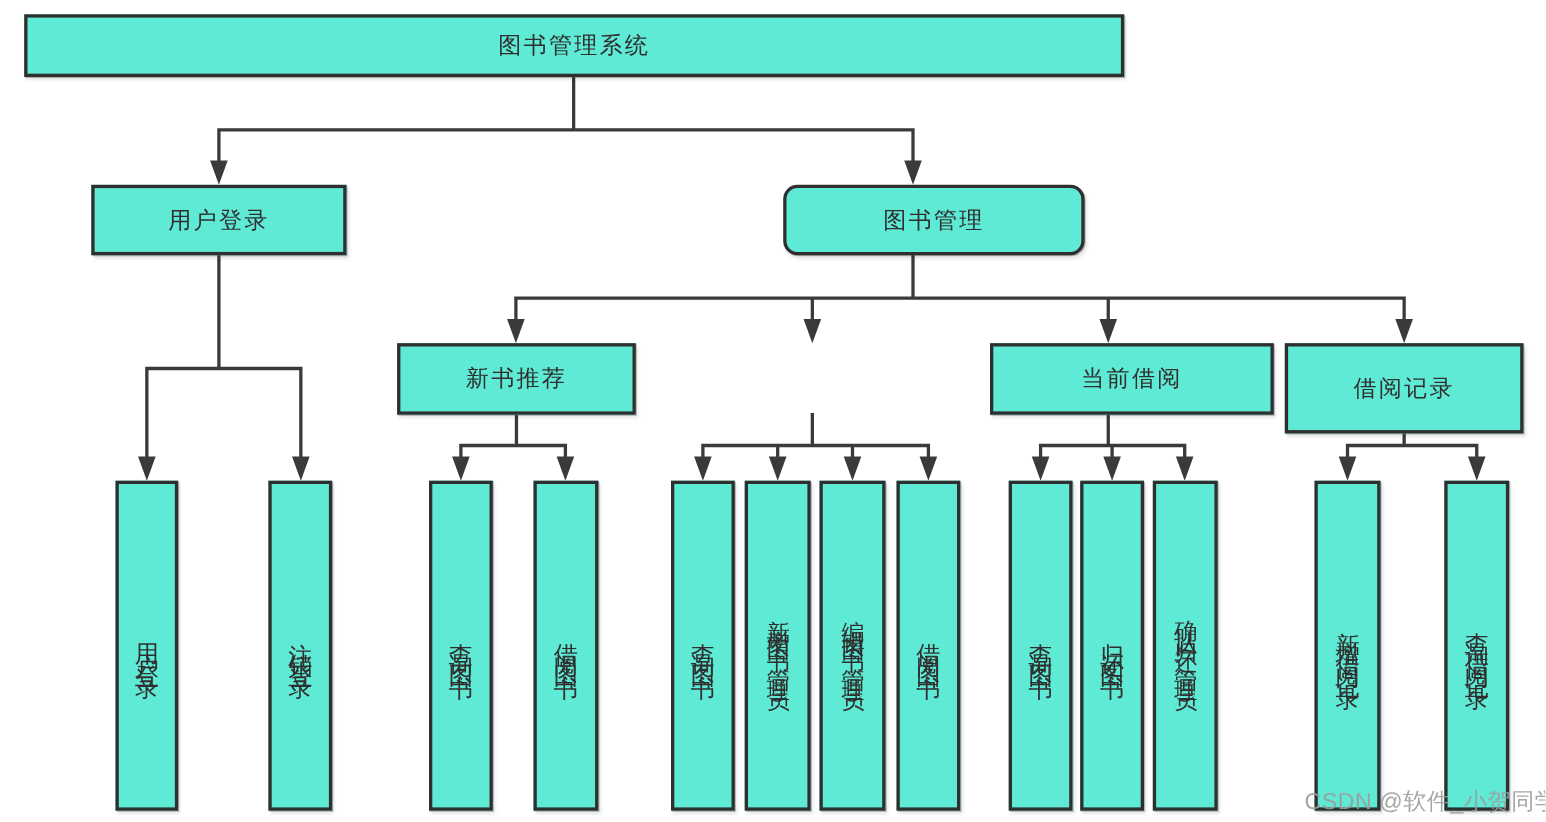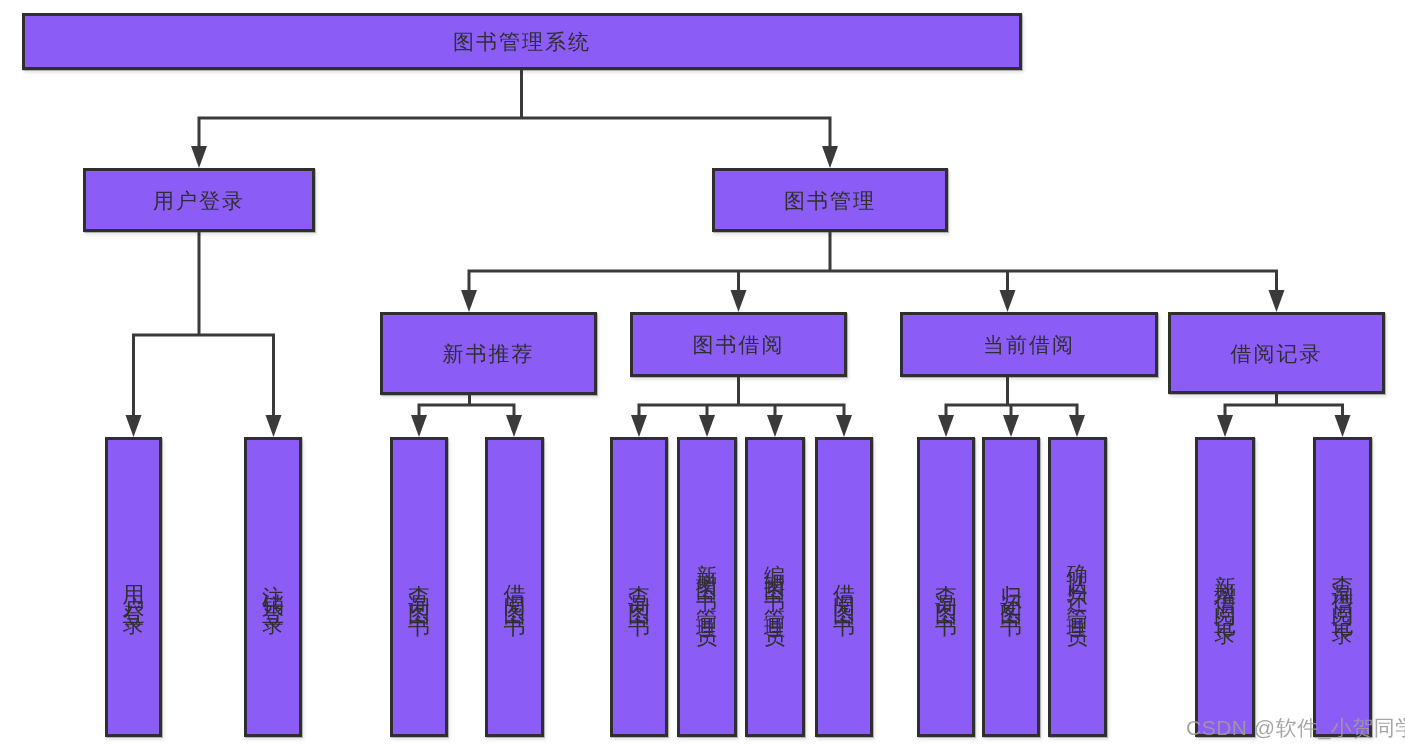--- a/index.html
+++ b/index.html
@@ -14,21 +14,21 @@
   body { font-family:"Liberation Sans", sans-serif; }
   #stage {
     position:relative; width:1405px; height:747px;
     background:var(--bg); overflow:hidden;
   }
   #wires { position:absolute; left:0; top:0; width:1405px; height:747px; }
   #wires path { stroke:var(--line); stroke-width:3; fill:none; stroke-linecap:square; }
   #wires polygon { fill:var(--line); stroke:none; }
   .box {
     position:absolute; box-sizing:border-box;
-    background:#8b5cf6; border:3px solid var(--border);
+    background:#5eead4; border:3px solid var(--border);
     display:flex; align-items:center; justify-content:center;
     color:var(--text);
     box-shadow:1px 1px 0 rgba(80,80,80,.35), 2px 3px 3px rgba(0,0,0,.10);
   }
   .h-label { font-size:21px; letter-spacing:2px; line-height:1; white-space:nowrap; }
   .v-label {
     writing-mode:vertical-rl; text-orientation:mixed;
     font-size:22px; line-height:1; letter-spacing:10px; white-space:nowrap;
   }
   .v-label.long { letter-spacing:9px; font-size:21px; }
@@ -86,29 +86,26 @@
     </g>
   </svg>
 
   <div class="box" style="left:22px; top:13px; width:1000px; height:57px;">
     <span class="h-label">图书管理系统</span>
   </div>
 
   <div class="box" style="left:83px; top:168px; width:232px; height:64px;">
     <span class="h-label">用户登录</span>
   </div>
-  <div class="box" style="left:712px; top:168px; width:236px; height:64px;">
+  <div class="box" style="left:712px; top:168px; width:274px; height:64px;border-radius:13px;">
     <span class="h-label">图书管理</span>
   </div>
 
-  <div class="box" style="left:380px; top:312px; width:217px; height:83px;">
+  <div class="box" style="left:361px; top:312px; width:217px; height:65px;">
     <span class="h-label">新书推荐</span>
-  </div>
-  <div class="box" style="left:630px; top:312px; width:217px; height:65px;">
-    <span class="h-label">图书借阅</span>
   </div>
   <div class="box" style="left:900px; top:312px; width:258px; height:65px;">
     <span class="h-label">当前借阅</span>
   </div>
   <div class="box" style="left:1168px; top:312px; width:217px; height:82px;">
     <span class="h-label">借阅记录</span>
   </div>
 
   <div class="box" style="left:105px; top:437px; width:57px; height:300px;">
     <span class="v-label">用户登录</span>

